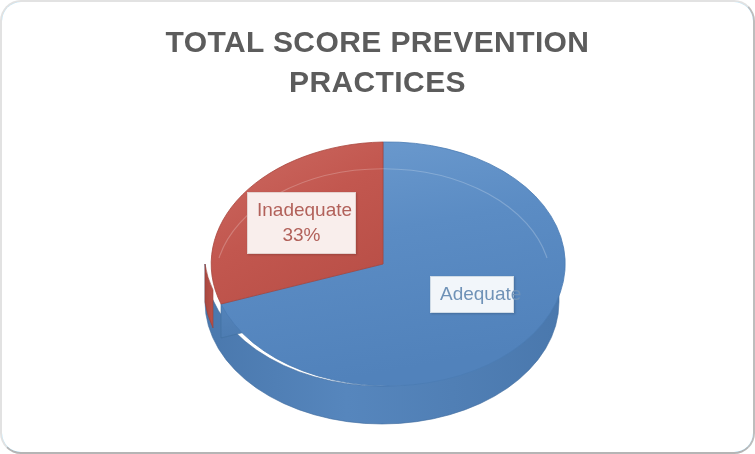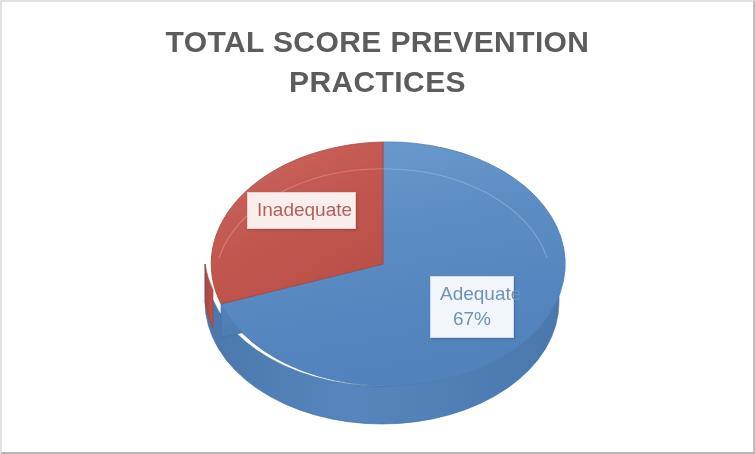--- a/index.html
+++ b/index.html
@@ -82,21 +82,21 @@
     background: #f2f6fa;
     border: 1px solid #cfdbe6;
     color: #6f92b7;
   }
   .data-label .lbl-name { display: block; }
   .data-label .lbl-value { display: block; }
 </style>
 </head>
 <body>
 
-<div id="screenshot" style="background: #7dd3fc;">
+<div id="screenshot" style="background: #7dd3fc; border-radius: 21px;">
   <div class="chart-area">
 
     <div class="chart-title" style="color: rgb(92, 92, 92);">TOTAL SCORE PREVENTION
 PRACTICES</div>
 
     <div class="pie-wrap">
       <svg viewBox="0 0 372 305" xmlns="http://www.w3.org/2000/svg" aria-hidden="true">
         <defs>
           <linearGradient id="blueTopGrad" x1="0" y1="0" x2="0.25" y2="1">
             <stop offset="0%" stop-color="#6e9ccf"></stop>
@@ -134,21 +134,21 @@
         <path d="M 186,134 L 186,12 A 177,122 0 1 1 24,174 Z" fill="url(#blueTopGrad)" stroke="#4b7cb4" stroke-width="0.8"></path>
 
         <path d="M 186,134 L 24,174 A 177,122 0 0 1 186,12 Z" fill="url(#redTopGrad)" stroke="#aa463e" stroke-width="0.8"></path>
 
         <path d="M 22,128 A 168,114 0 0 1 350,128" fill="none" stroke="rgba(255,255,255,0.22)" stroke-width="1.2"></path>
       </svg>
     </div>
 
     <div class="data-label label-inadequate" style="background: rgb(249, 238, 236); color: rgb(178, 97, 90);">
       <span class="lbl-name">Inadequate</span>
+      <span class="lbl-value">33%</span>
     </div>
 
     <div class="data-label label-adequate" style="background: rgb(242, 246, 250); color: rgb(111, 146, 183);">
       <span class="lbl-name">Adequate</span>
-      <span class="lbl-value">67%</span>
     </div>
 
   </div>
 </div>
 
 </body></html>

